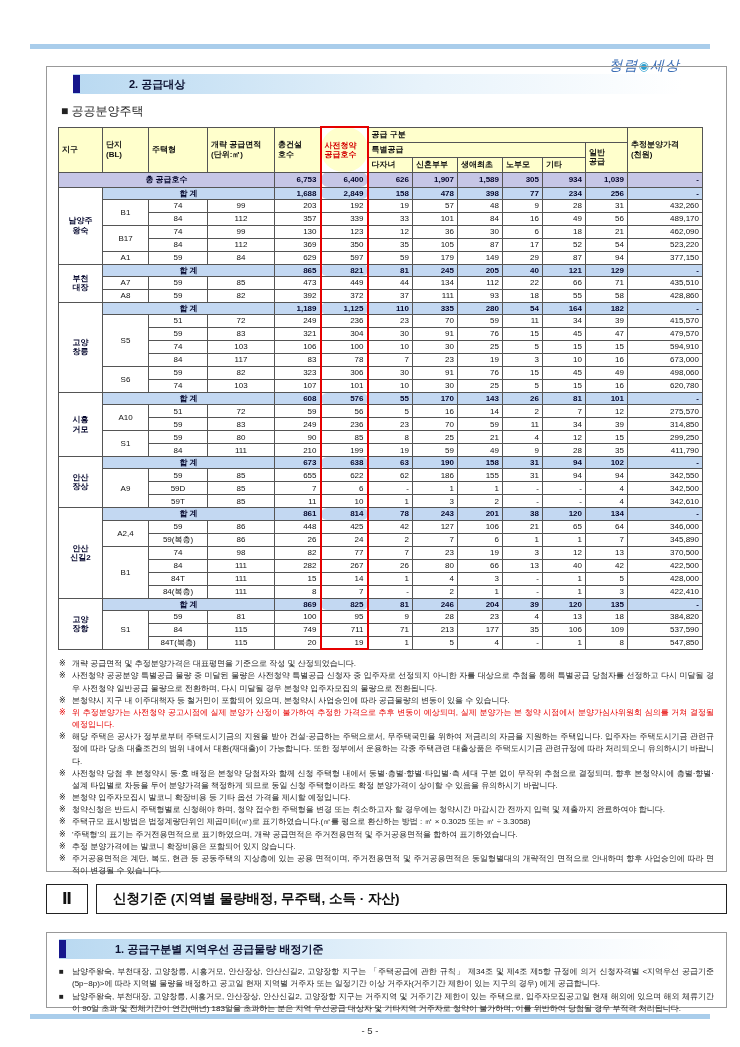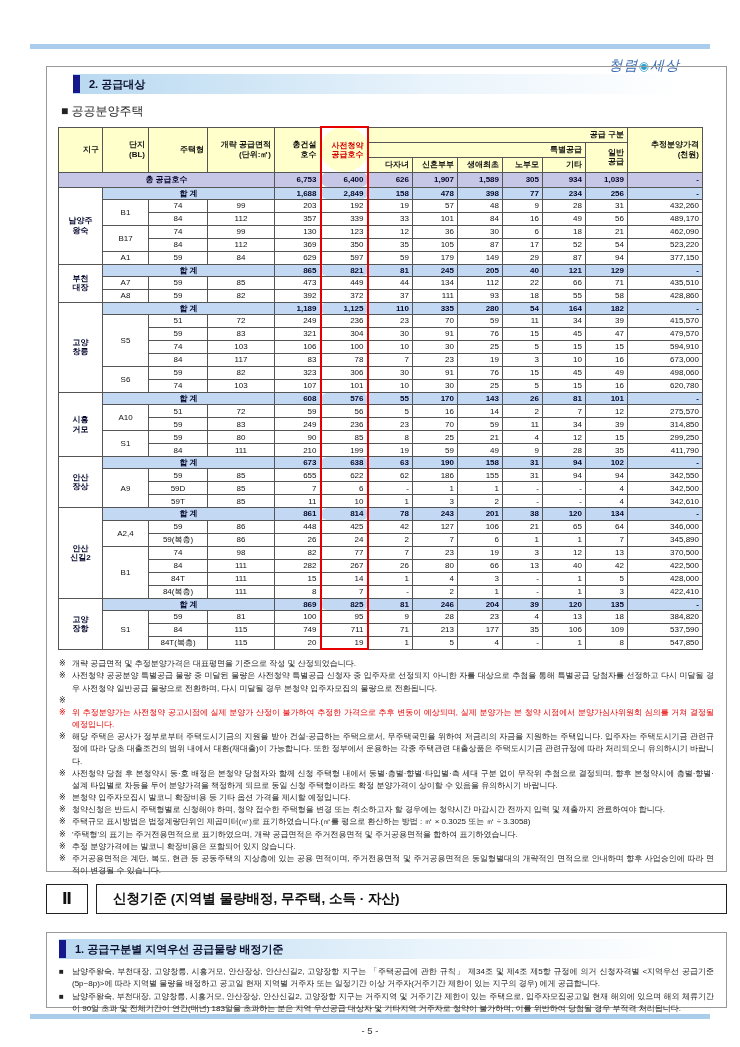--- a/index.html
+++ b/index.html
@@ -12,32 +12,32 @@
           color:#3a6db5; letter-spacing:1px; font-style:italic;margin-top:39px; }
   .logo .globe { color:#2a9fd0; font-style:normal; font-size:12px; }
   .topbar { position:absolute; top:44px; left:30px; right:30px; height:5px; background:#a9cdeb; }
   .botbar { position:absolute; top:1014px; left:30px; right:30px; height:5px; background:#a9cdeb; }
   .pagenum { position:absolute; top:1025px; left:0; width:100%; text-align:center; font-size:9.5px; color:#333; }
 
   
   .mainbox { position:absolute; top:66px; left:46px; width:681px; height:806px;
              border:1px solid #999; padding:6px 10px 8px 10px; }
   .sechdr { position:relative; height:20px; display:flex; align-items:center;
-            background:linear-gradient(to right,#b9d9f1,#e8f3fb 55%,#ffffff 95%); }
+            background:linear-gradient(to right,#b9d9f1,#e8f3fb 55%,#ffffff 95%);gap:40px; }
   .sechdr .bar { width:7px; height:18px; background:#17178c; margin:0 9px 0 0; }
   .sechdr .t { font-size:11px; font-weight:bold; color:#0b1030; }
   .mainbox .sechdr { margin:1px 2px 0 16px; }
   .subtitle { margin:9px 0 0 4px; font-size:12px; color:#222; }
 
   
   table.supply { border-collapse:collapse; table-layout:fixed; width:644px; margin:6px 0 0 1px; }
   table.supply th, table.supply td { border:1px solid #555; font-size:8px; line-height:1.15;
         padding:1px 3px; overflow:hidden; white-space:pre-line; }
   table.supply { border:1.5px solid #222; }
-  thead th { background:#ffffcc; font-weight:bold; text-align:right; height:15px; padding:1px 1px; }
+  thead th { background:#ffffcc; font-weight:bold; text-align:left; height:15px; padding:1px 1px; }
   td.ctr { text-align:center; }
   td.num { text-align:right; }
   tr.rowdata td { height:13px; background:#fff; }
   tr.total td { background:#c6c6e6; font-weight:bold; height:15px; color:#06082e; }
   tr.sub td  { background:#c3d8f2; font-weight:bold; color:#06082e; }
   td.district, td.bl { background:#fff !important; font-weight:normal; text-align:center;
                        vertical-align:middle; color:#111; }
   .rc  { border-left:2px solid #e60000 !important; border-right:2px solid #e60000 !important;border-radius:22px; }
   .rc-top { border-top:2px solid #e60000 !important; }
   .rc-bot { border-bottom:2px solid #e60000 !important; }
@@ -632,20 +632,21 @@
         <div class="fn">
           <span class="mk">※</span>
           <span class="fn-text">개략 공급면적 및 추정분양가격은 대표평면을 기준으로 작성 및 산정되었습니다.</span>
         </div>
         <div class="fn">
           <span class="mk">※</span>
           <span class="fn-text">사전청약 공공분양 특별공급 물량 중 미달된 물량은 사전청약 특별공급 신청자 중 입주자로 선정되지 아니한 자를 대상으로 추첨을 통해 특별공급 당첨자를 선정하고 다시 미달될 경우 사전청약 일반공급 물량으로 전환하며, 다시 미달될 경우 본청약 입주자모집의 물량으로 전환됩니다.</span>
         </div>
         <div class="fn">
           <span class="mk">※</span>
+          <span class="fn-text">본청약시 지구 내 이주대책자 등 철거민이 포함되어 있으며, 본청약시 사업승인에 따라 공급물량의 변동이 있을 수 있습니다.</span>
         </div>
         <div class="fn red">
           <span class="mk">※</span>
           <span class="fn-text">위 추정분양가는 사전청약 공고시점에 실제 분양가 산정이 불가하여 추정한 가격으로 추후 변동이 예상되며, 실제 분양가는 본 청약 시점에서 분양가심사위원회 심의를 거쳐 결정될 예정입니다.</span>
         </div>
         <div class="fn">
           <span class="mk">※</span>
           <span class="fn-text">해당 주택은 공사가 정부로부터 주택도시기금의 지원을 받아 건설·공급하는 주택으로서, 무주택국민을 위하여 저금리의 자금을 지원하는 주택입니다. 입주자는 주택도시기금 관련규정에 따라 당초 대출조건의 범위 내에서 대환(재대출)이 가능합니다. 또한 정부에서 운용하는 각종 주택관련 대출상품은 주택도시기금 관련규정에 따라 처리되오니 유의하시기 바랍니다.</span>
         </div>
         <div class="fn">

